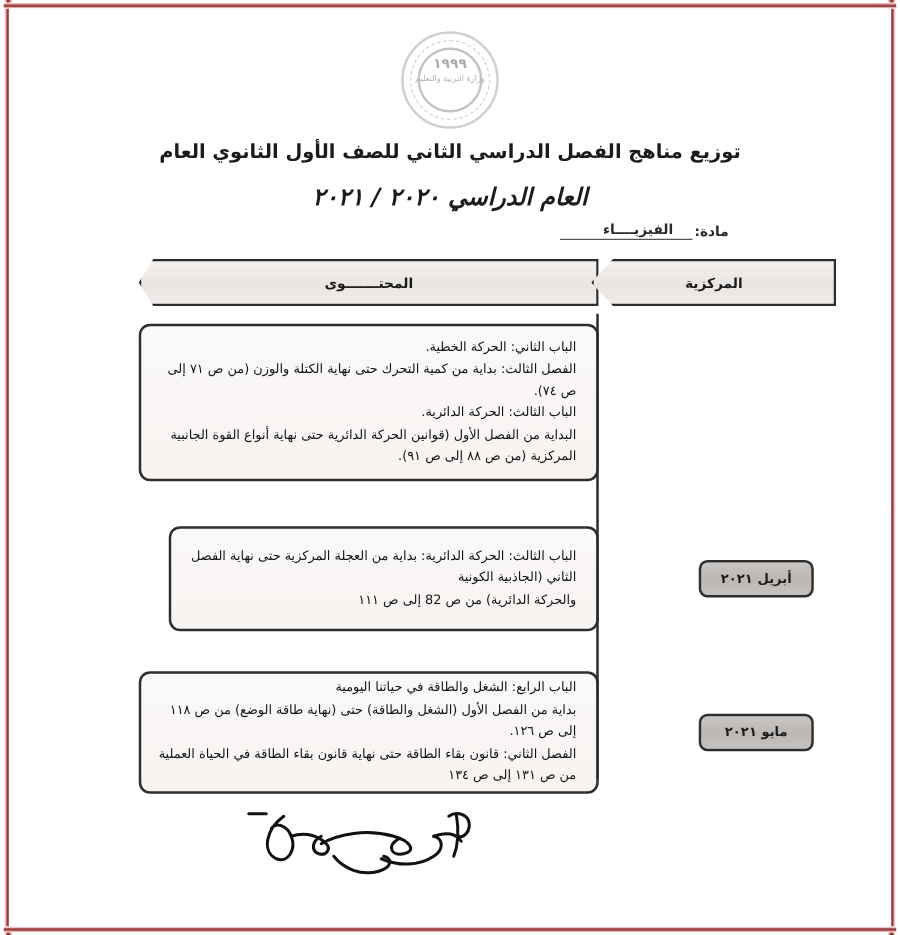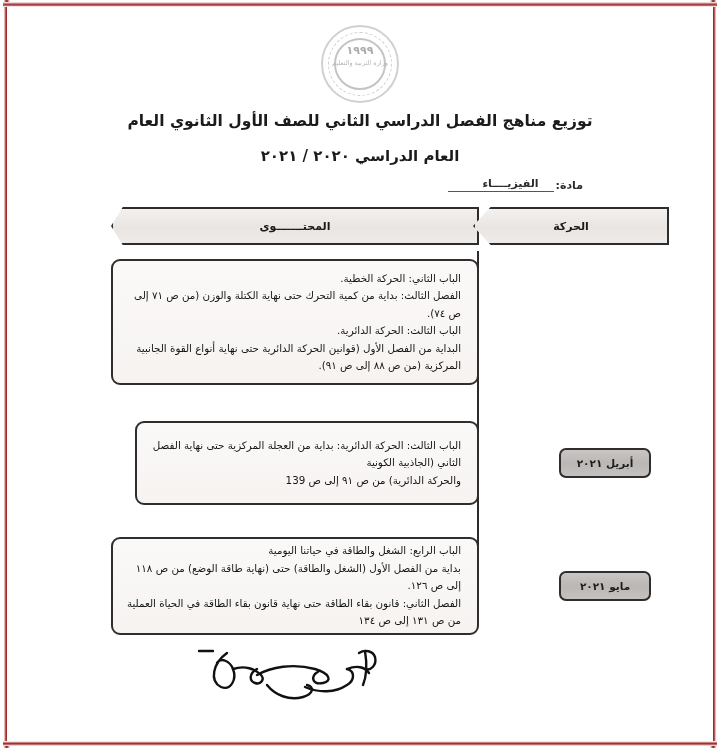--- a/index.html
+++ b/index.html
@@ -101,21 +101,22 @@
     font-weight: bold;
     font-family: "DejaVu Sans", "Liberation Sans", sans-serif;
   }
   .title-main {
     top: 105px;
     font-size: 15.5px;
     letter-spacing: .2px;
   }
   .title-sub {
     top: 140px;
-    font-size: 15px;
+    font-size: 19px;
+    font-style: italic;
   }
 
   
   .subject-row {
     position: absolute;
     top: 170px;
     right: 130px;
     display: flex;
     align-items: flex-end;
     gap: 2px;
@@ -274,39 +275,39 @@
     <div class="subject-row">
       <span class="subject-label">مادة:</span>
       <span class="subject-value">الفيزيــــاء</span>
     </div>
 
     <div class="header-bar">
       <div class="hdr-content">
         <span class="hdr-text stretched">المحتـــــــوى</span>
       </div>
       <div class="hdr-months">
-        <span class="hdr-text">الحركة</span>
+        <span class="hdr-text">المركزية</span>
       </div>
     </div>
 
     <div class="month-rail"></div>
 
     <div class="row row-1">
       <div class="content-box">
         <p>الباب الثاني: الحركة الخطية.</p>
         <p>الفصل الثالث: بداية من كمية التحرك حتى نهاية الكتلة والوزن (من ص ٧١ إلى ص ٧٤).</p>
         <p>الباب الثالث: الحركة الدائرية.</p>
         <p>البداية من الفصل الأول (قوانين الحركة الدائرية حتى نهاية أنواع القوة الجانبية المركزية (من ص ٨٨ إلى ص ٩١).</p>
       </div>
     </div>
 
     <div class="row row-2">
       <div class="content-box">
         <p>الباب الثالث: الحركة الدائرية: بداية من العجلة المركزية حتى نهاية الفصل الثاني (الجاذبية الكونية</p>
-        <p>والحركة الدائرية) من ص ٩١ إلى ص 139</p>
+        <p>والحركة الدائرية) من ص 82 إلى ص ١١١</p>
       </div>
       <div class="month-badge">أبريل ٢٠٢١</div>
     </div>
 
     <div class="row row-3">
       <div class="content-box">
         <p>الباب الرابع: الشغل والطاقة في حياتنا اليومية</p>
         <p>بداية من الفصل الأول (الشغل والطاقة) حتى (نهاية طاقة الوضع) من ص ١١٨ إلى ص ١٢٦.</p>
         <p>الفصل الثاني: قانون بقاء الطاقة حتى نهاية قانون بقاء الطاقة في الحياة العملية</p>
         <p>من ص ١٣١ إلى ص ١٣٤</p>

